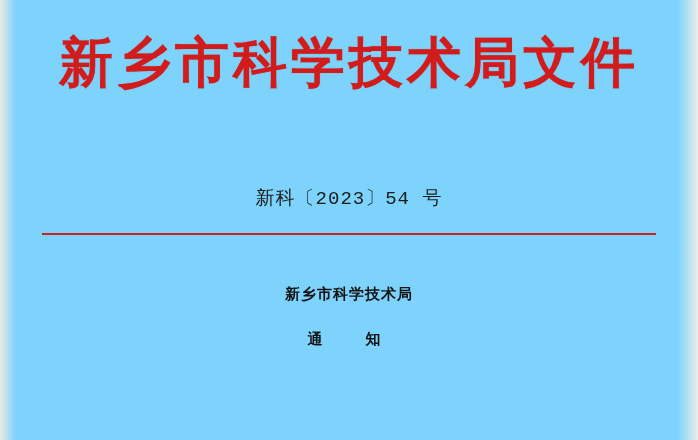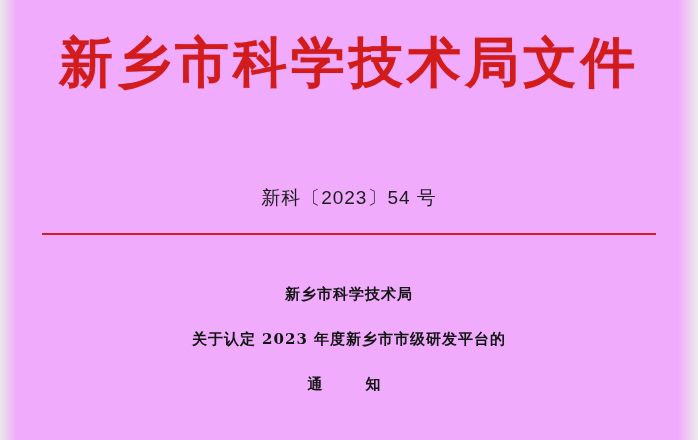--- a/index.html
+++ b/index.html
@@ -10,21 +10,21 @@
     width: 698px;
     height: 440px;
     background: #ffffff;
     font-family: "Liberation Serif", serif;
     overflow: hidden;
   }
   .page {
     position: relative;
     width: 698px;
     height: 440px;
-    background: #f0abfc;
+    background: #7dd3fc;
   }
   
   .page::before {
     content: "";
     position: absolute;
     left: 0; top: 0;
     width: 16px; height: 100%;
     background: linear-gradient(to right, #e9e9e5, rgba(255,255,255,0));
     pointer-events: none;
   }
@@ -53,21 +53,21 @@
     white-space: nowrap;
   }
 
   .doc-number {
     position: absolute;
     top: 185px;
     left: 0;
     width: 100%;
     text-align: center;
     color: #1b1b1b;
-    font-family: Liberation Sans, sans-serif;
+    font-family: Liberation Mono, monospace;
     font-size: 19px;
     letter-spacing: 1px;
   }
 
   .red-rule {
     position: absolute;
     top: 233px;
     left: 42px;
     width: 614px;
     height: 2px;
@@ -102,17 +102,16 @@
 <div class="page">
 
   <div class="doc-title">新乡市科学技术局文件</div>
 
   <div class="doc-number">新科〔2023〕54 号</div>
 
   <div class="red-rule"></div>
 
   <div class="body-block">
     <span class="body-line">新乡市科学技术局</span>
-    <span class="body-line">关于认定 2023 年度新乡市市级研发平台的</span>
     <span class="body-line last">通　知</span>
   </div>
 
 </div>
 
 </body></html>

